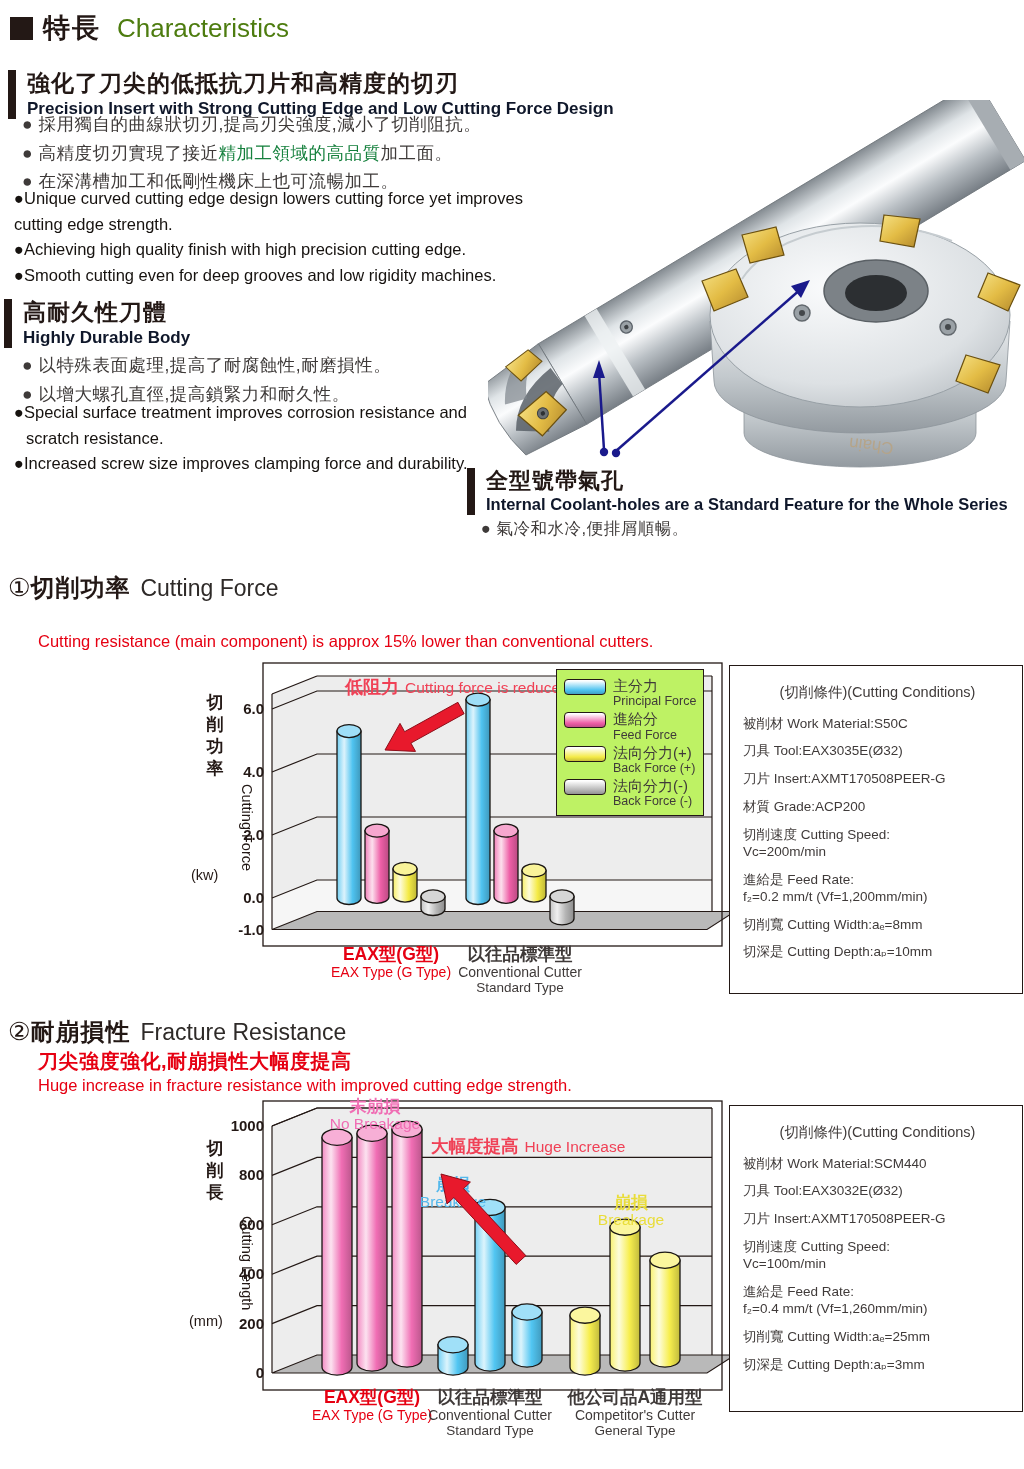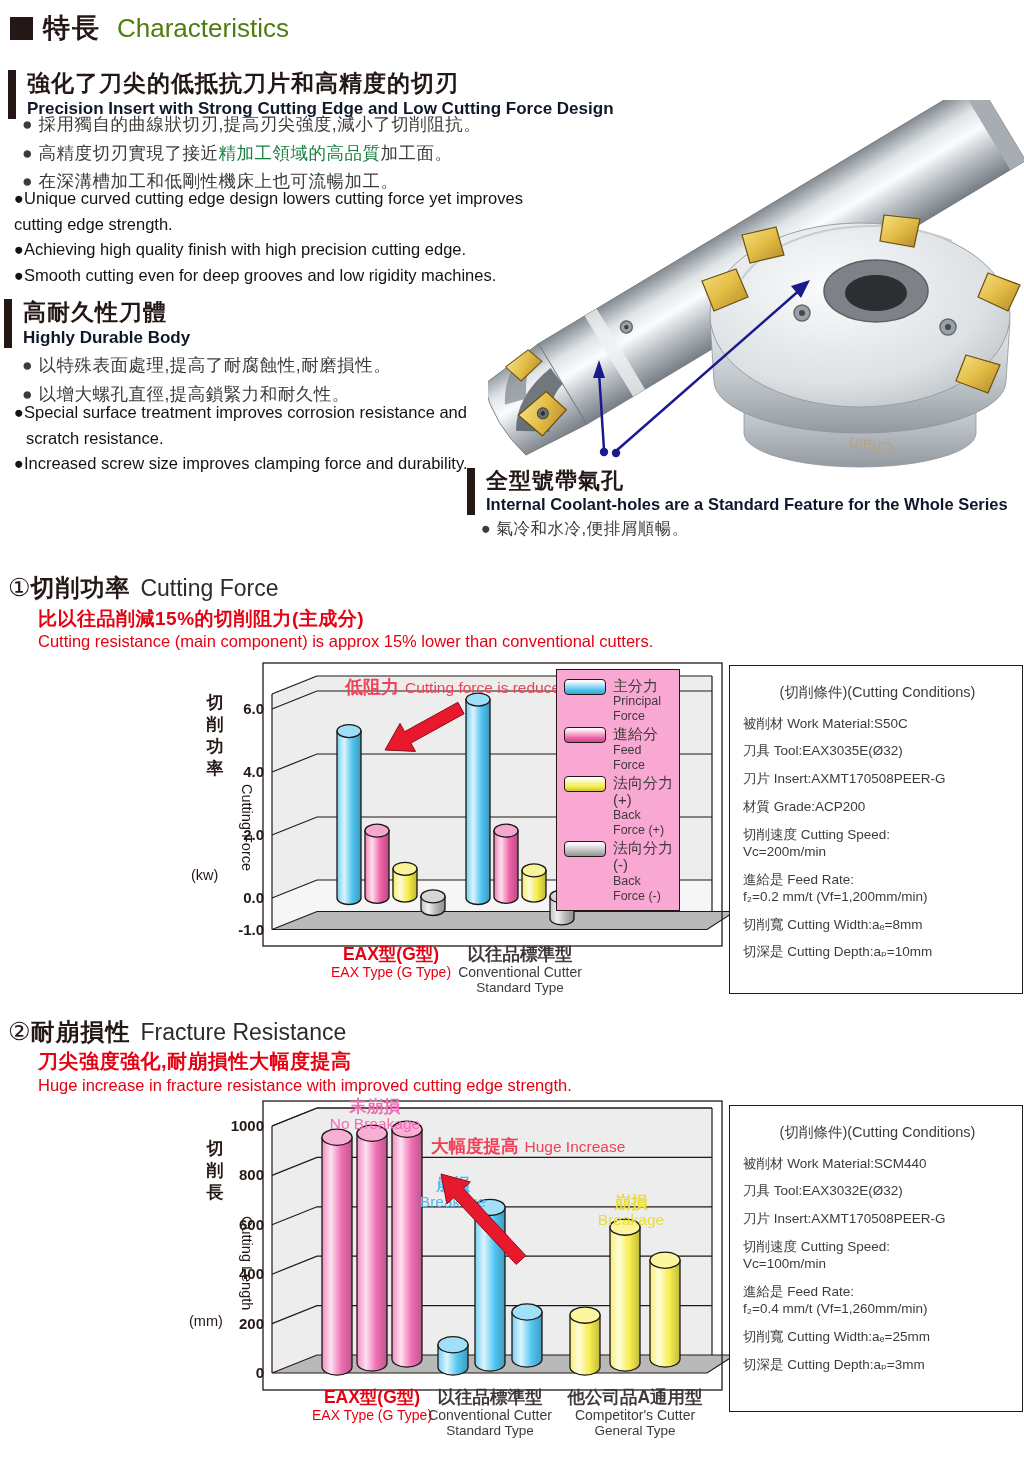--- a/index.html
+++ b/index.html
@@ -23,21 +23,21 @@
   .en-bullets.hang div{padding-left:12px;text-indent:-12px;}
   .red{color:#15803d;}
   
   .nhead{display:flex;align-items:baseline;}
   .nhead .num{font-size:25px;color:#231815;}
   .nhead .ncjk{font-size:24px;font-weight:bold;letter-spacing:1px;}
   .nhead .nen{font-size:23px;margin-left:10px;color:#2e2a28;}
   .sub1{font-size:19px;font-weight:bold;color:#e60012;letter-spacing:0.5px;}
   .sub2{font-size:16.5px;color:#e60012;}
   
-  .legend{background:#f9a8d4;border:1.6px solid #231815;padding:7px 6px 5px 7px;width:124px;box-sizing:border-box;}
+  .legend{background:#bef264;border:1.6px solid #231815;padding:7px 6px 5px 7px;width:148px;box-sizing:border-box;}
   .lg-row{display:flex;gap:7px;margin-bottom:1px;}
   .lg-sw{width:40px;height:14px;border:1.5px solid #231815;border-radius:4px;flex:none;margin-top:2px;}
   .lg-cjk{font-size:15px;line-height:1.15;color:#3f3a39;}
   .lg-en{font-size:12.5px;line-height:1.2;color:#3f3a39;}
   
   .cond{border:1.6px solid #231815;background:#fff;box-sizing:border-box;
         padding:17px 10px 4px 13px;font-size:13.5px;color:#3f3a39;line-height:1.28;}
   .cond .t{font-size:14.5px;margin-bottom:13px;text-align:center;}
   .cond .item{margin-bottom:10.5px;}
   svg text{font-family:"Liberation Sans","DejaVu Sans",sans-serif;}
@@ -158,21 +158,20 @@
   </div>
   <div class="abs" style="left:481px;top:517px;">
     <div class="cjk-bullets" style="font-size:16.5px;line-height:23px;">● 氣冷和水冷,便排屑順暢。</div>
   </div>
 
   <div class="abs nhead" style="left:8px;top:572px;">
     <span class="num">①</span>
     <span class="ncjk">切削功率</span>
     <span class="nen">Cutting Force</span>
   </div>
-  <div class="abs sub1" style="left:38px;top:606px;">比以往品削減15%的切削阻力(主成分)</div>
   <div class="abs sub2" style="left:38px;top:632px;">Cutting resistance (main component) is approx 15% lower than conventional cutters.</div>
 
   <svg class="abs" id="c1" viewBox="0 0 545 350" width="545" height="350" style="left:185px;top:656px;">
       <defs>
         <linearGradient id="g4fc3f0" x1="0" y1="0" x2="1" y2="0">
           <stop offset="0" stop-color="#72cff3"></stop>
           <stop offset="0.3" stop-color="#dcf3fc"></stop>
           <stop offset="0.65" stop-color="#4fc3f0"></stop>
           <stop offset="1" stop-color="#3e98bb"></stop>
         </linearGradient>

